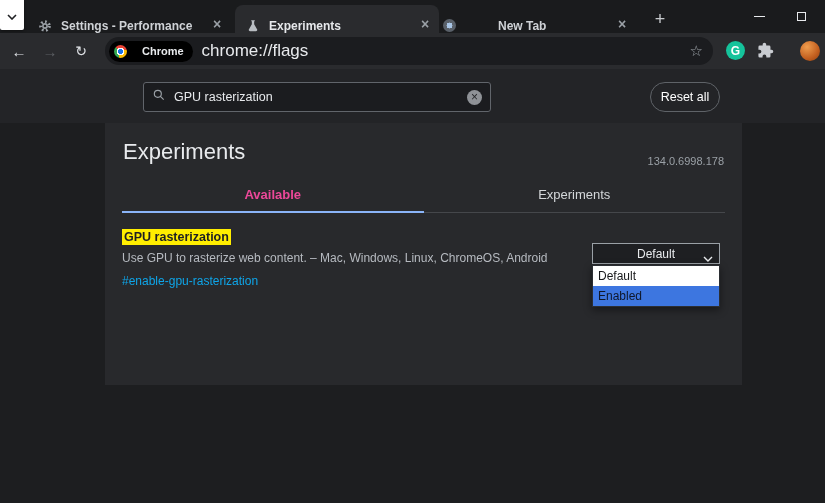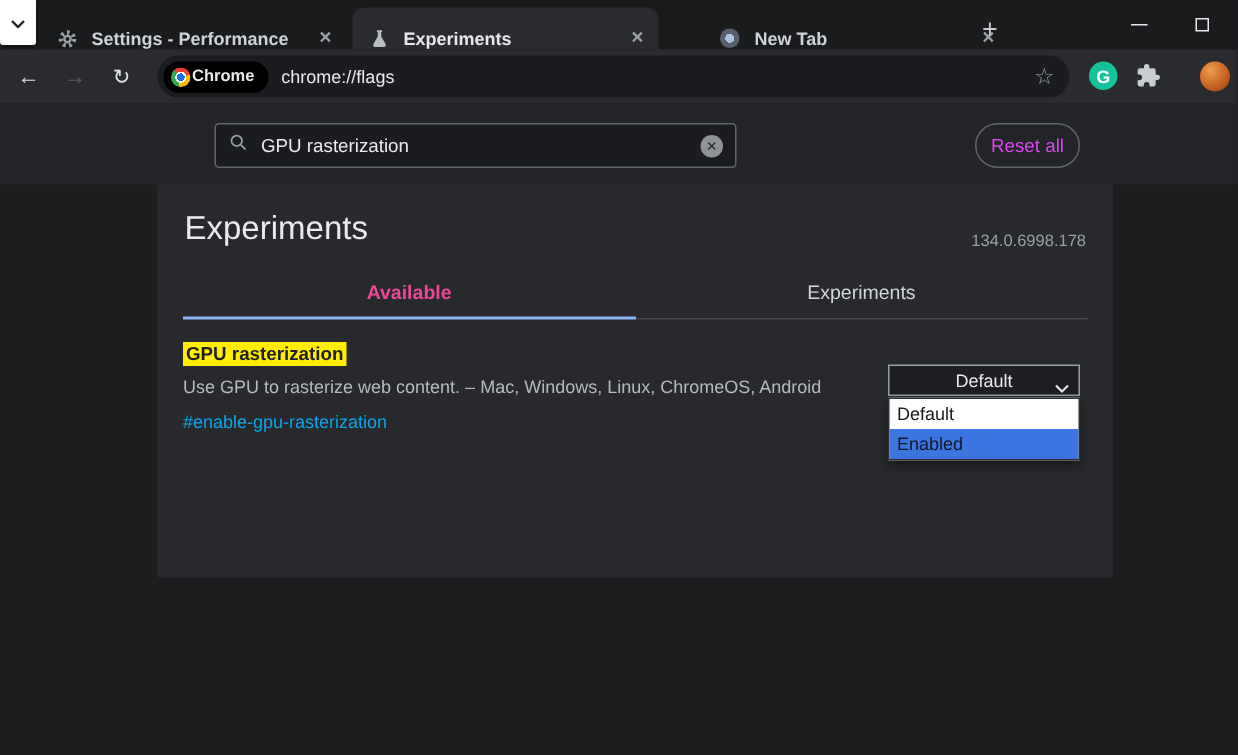--- a/index.html
+++ b/index.html
@@ -16,21 +16,21 @@
   .corner-popup {
     position:absolute; left:0; top:0; width:24px; height:30px; background:#ffffff;
     display:flex; align-items:center; justify-content:center; border-radius:0 0 2px 2px;
     box-shadow:0 1px 3px rgba(0,0,0,.4);
   }
   .tab {
     position:absolute; top:5px; height:28px; width:204px;
     display:flex; align-items:flex-end; padding:0 6px 0 10px;
     color:#cfd2d6; font-size:12px; cursor:default;font-weight:bold;
   }
-  #tab-1{ left:27px; } #tab-2{ left:235px; } #tab-3{ left:469px; }
+  #tab-1{ left:27px; } #tab-2{ left:235px; } #tab-3{ left:432px;gap:32px; }
   .tab--active { background:#2a2b2e; border-radius:8px 8px 0 0; color:#e6e8eb; }
   .favicon { width:15px; height:15px; margin-right:9px; flex:0 0 auto;
              display:flex; align-items:center; justify-content:center; }
   .chromium-dot { width:13px; height:13px; border-radius:50%;
     background:radial-gradient(circle, #a9c6e6 0 32%, #596069 33% 100%); }
   .tab-title { flex:1; white-space:nowrap; overflow:hidden; }
   .tab-close { width:16px; height:16px; line-height:15px; text-align:center;
                color:#9aa0a6; font-size:14px; border-radius:50%; }
   .newtab-btn { position:absolute; left:648px; top:7px; width:24px; height:24px;
     display:flex; align-items:center; justify-content:center; color:#c7cacd; font-size:18px; }
@@ -42,47 +42,47 @@
 
   
   .toolbar { position:absolute; left:0; right:0; top:33px; height:36px; background:#2a2b2e; }
   .nav-btn { position:absolute; top:0; height:36px; width:26px;
     display:flex; align-items:center; justify-content:center; font-size:15px; color:#dfe2e6; }
   #nav-back{ left:6px; } #nav-forward{ left:37px; color:#5d6064; } #nav-reload{ left:68px; font-size:14px; }
   .omnibox { position:absolute; left:105px; top:4px; width:608px; height:28px;
     background:#1b1c1f; border-radius:14px; display:flex; align-items:center;
     padding:0 10px 0 4px; }
   .chrome-badge { height:21px; background:#000; border-radius:11px;
-    display:flex; align-items:center; gap:1px; padding:0 9px 0 5px;text-align:center; }
+    display:flex; align-items:center; gap:15px; padding:0 9px 0 5px;text-align:center; }
   .chrome-logo { width:13px; height:13px; border-radius:50%;
     background:
       radial-gradient(circle, #1a73e8 0 28%, #ffffff 28% 40%, rgba(0,0,0,0) 40%),
       conic-gradient(from -45deg, #ea4335 0 120deg, #fbbc04 120deg 240deg, #34a853 240deg 360deg); }
   .chrome-badge-label { color:#e8eaed; font-size:11px; font-weight:700; }
-  .omnibox-url { margin-left:9px; color:#e8eaed; font-size:12px; }
+  .omnibox-url { margin-left:9px; color:#e8eaed; font-size:17px; }
   .star-icon { margin-left:auto; color:#9aa0a6; font-size:15px; }
   .grammarly-icon { position:absolute; left:726px; top:8px; width:19px; height:19px;
     border-radius:50%; background:#15c39b; color:#fff; font-weight:700; font-size:12px;
     display:flex; align-items:center; justify-content:center; }
   .puzzle-icon { position:absolute; left:757px; top:9px; width:18px; height:18px; }
   .avatar { position:absolute; left:800px; top:8px; width:20px; height:20px; border-radius:50%;
     background:radial-gradient(circle at 35% 30%, #ef9d4e, #c35f1f 60%, #8d3f10); }
 
   
   .band { position:absolute; left:0; right:0; top:69px; height:54px; background:#232427; }
   .search-box { position:absolute; left:143px; top:13px; width:348px; height:30px;
     background:#1b1c1f; border:1px solid #61656b; border-radius:3px;
     display:flex; align-items:center; padding:0 8px; }
   .search-input { flex:1; background:transparent; border:none; outline:none;
     color:#e8eaed; font-size:12.5px; margin-left:8px; font-family:inherit; }
   .clear-btn { width:15px; height:15px; border-radius:50%; background:#8f9297;
     color:#26272a; font-size:12px; line-height:14px; text-align:center; flex:0 0 auto; }
   .reset-btn { position:absolute; left:650px; top:13px; width:70px; height:30px;
     border:1px solid #5f6368; border-radius:15px; background:transparent;
-    color:#d946ef; font-size:12.5px; display:flex; align-items:center; justify-content:center; }
+    color:#ffffff; font-size:12.5px; display:flex; align-items:center; justify-content:center; }
 
   
   .card { position:absolute; left:105px; top:123px; width:637px; height:262px; background:#28292c; }
   .card-top { display:flex; justify-content:space-between; align-items:flex-start;
     padding:16px 18px 0 18px; }
   .page-title { font-size:22px; font-weight:400; color:#e8eaed; }
   .version { font-size:11px; color:#9aa0a6; margin-top:16px; }
   .flag-tabs { display:flex; margin:20px 17px 0 17px; }
   .flag-tab { flex:1; text-align:center; font-size:13px; padding-bottom:10px;
     color:#d4d7da; border-bottom:1px solid #45474b; }

